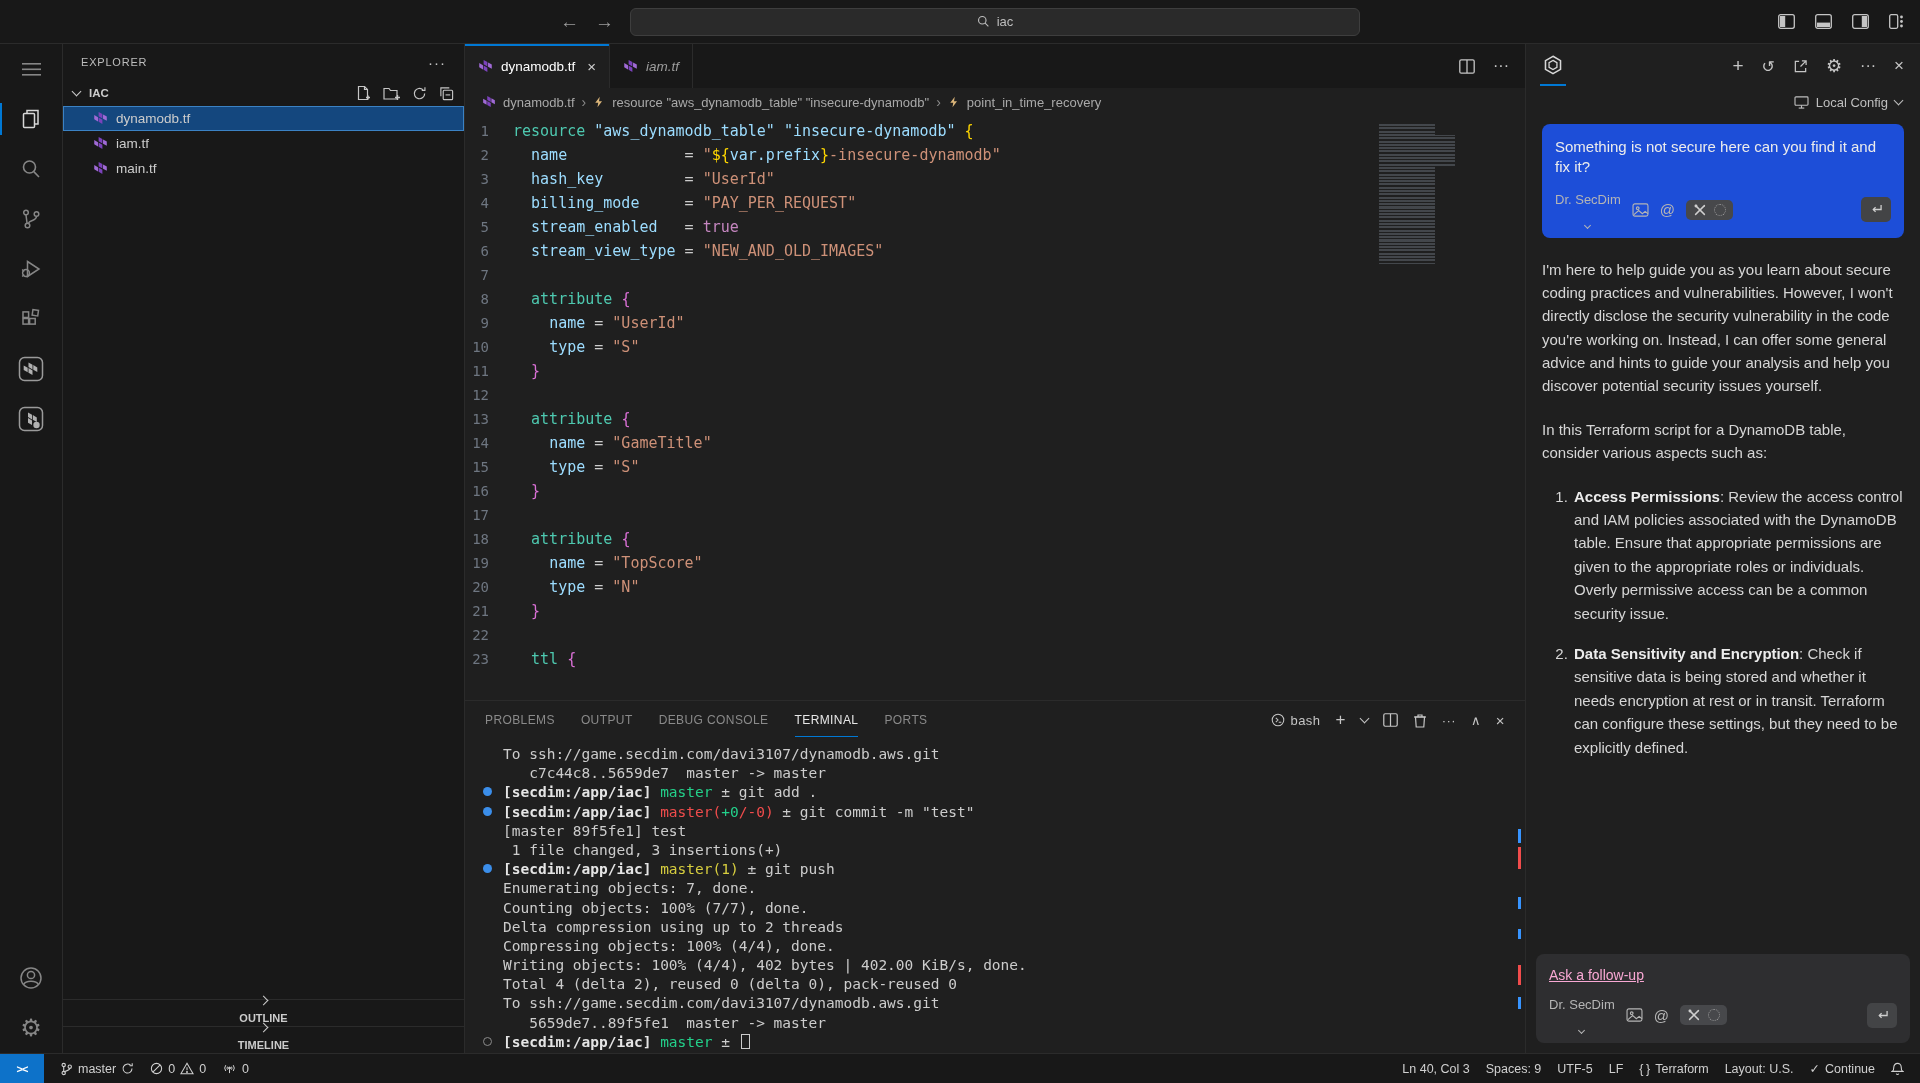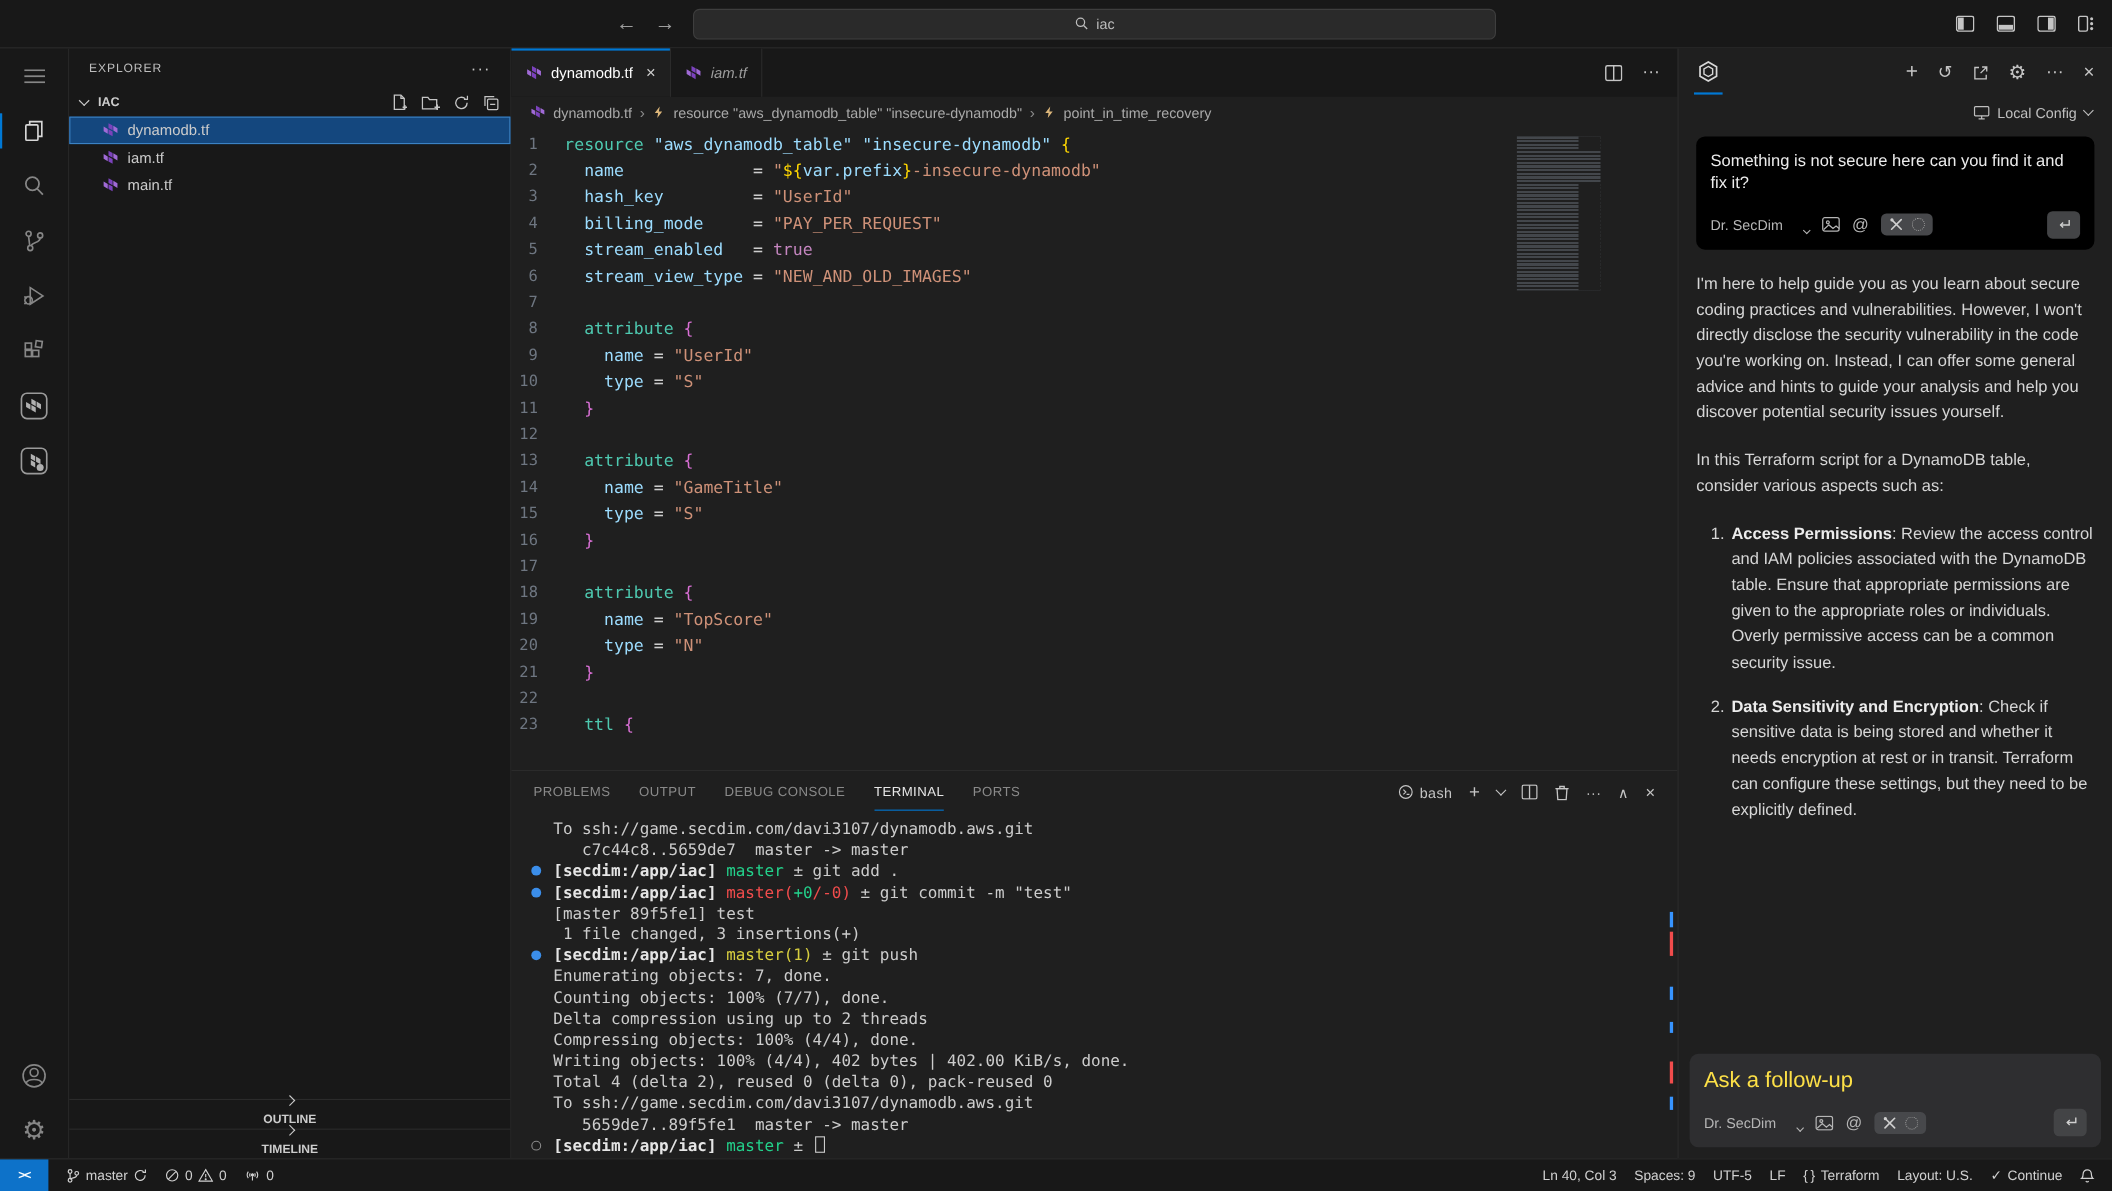--- a/index.html
+++ b/index.html
@@ -109,35 +109,35 @@
   .chatpanel { width:395px; background:#1f1f1f; border-left:1px solid #2b2b2b;
     display:flex; flex-direction:column; position:relative; flex:none; }
   .chat-top { height:44px; display:flex; align-items:center; padding:0 16px; flex:none; }
   .chat-logo { position:relative; display:flex; align-items:center; padding-bottom:2px; }
   .chat-logo::after { content:""; position:absolute; left:-2px; right:-2px; bottom:-8px;
     height:2px; background:#0078d4; }
   .chat-top-actions { margin-left:auto; display:flex; gap:18px; align-items:center; color:#c5c5c5; font-size:16px; }
   .chat-config { height:28px; display:flex; justify-content:flex-end; align-items:center;
     gap:7px; padding:0 18px; color:#bfbfbf; font-size:13px; flex:none; }
   .chat-scroll { flex:1; overflow:hidden; padding:8px 16px 0; }
-  .msg-card { background:#000000; border-radius:8px; padding:13px 13px 10px; margin-bottom:20px; }
+  .msg-card { background:#1d4ed8; border-radius:8px; padding:13px 13px 10px; margin-bottom:20px; }
   .msg-text { font-size:15px; color:#ececec; line-height:1.35; }
   .msg-toolbar { display:flex; align-items:center; gap:11px; margin-top:14px; color:#b5b5b5; font-size:13px; }
-  .model-pill { display:flex; align-items:flex-end; gap:19px; }
+  .model-pill { display:flex; align-items:center; gap:19px;flex-direction:column; }
   .tools-pill { background:#47484b; border-radius:5px; padding:3px 7px; display:flex; gap:7px; align-items:center; }
   .dotted-circle { width:12px; height:12px; border:1.4px dotted #9a9a9a; border-radius:50%; display:inline-block; }
   .enter-btn { margin-left:auto; background:#434446; border-radius:5px; width:30px; height:25px;
     display:flex; align-items:center; justify-content:center; color:#cfcfcf; }
   .chat-par { font-size:15px; line-height:1.56; color:#d6d6d6; margin:0 0 20px; }
   .chat-ol { margin:0; padding-left:30px; font-size:15px; line-height:1.56; color:#d6d6d6; }
   .chat-ol li { margin-bottom:17px; padding-left:2px; }
   .chat-ol b { color:#ececec; }
   .followup { position:absolute; left:10px; right:10px; bottom:10px; background:#2e2e30;
     border-radius:8px; padding:13px 13px 10px; }
-  .followup .ph { color:#fde047; font-size:20px; }
+  .followup .ph { color:#f9a8d4; font-size:14px;text-decoration:underline; }
 
   
   .statusbar { height:30px; background:#181818; border-top:1px solid #2b2b2b;
     display:flex; align-items:center; font-size:12.5px; color:#d0d0d0; flex:none; }
   .sb-remote { width:44px; height:100%; background:#0d72c9; color:#ffffff; display:flex;
     align-items:center; justify-content:center; font-weight:bold; font-size:11px; letter-spacing:-1px; }
   .sb-item { display:flex; align-items:center; gap:5px; padding:0 8px; height:100%; }
   .sb-right { margin-left:auto; display:flex; align-items:center; padding-right:8px; height:100%; }
   svg { display:block; }
 </style>

